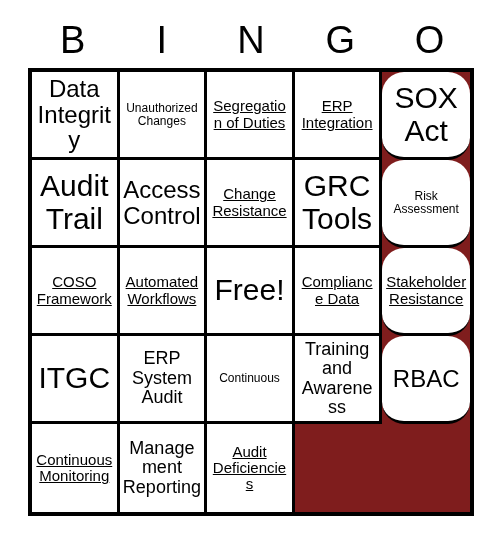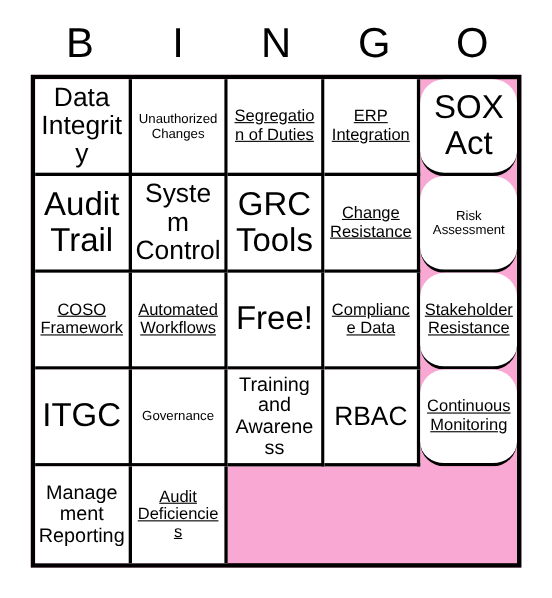--- a/index.html
+++ b/index.html
@@ -50,21 +50,21 @@
     position: absolute;
     left: 28px;
     top: 68px;
     width: 446px;
     height: 448px;
     box-sizing: border-box;
     border: 4px solid #000000;
     display: grid;
     grid-template-columns: repeat(5, 1fr);
     grid-template-rows: repeat(5, 1fr);
-    background: #f9a8d4;
+    background: #7f1d1d;
     gap: 0;
   }
   .bingo-cell {
     position: relative;
     background: #ffffff;
     box-sizing: border-box;
     border-right: 3px solid #000000;
     border-bottom: 3px solid #000000;
     display: flex;
     align-items: center;
@@ -117,27 +117,27 @@
       <div class="bingo-cell">
         <span class="cell-text fs-sm">ERP Integration</span>
       </div>
       <div class="bingo-cell">
         <span class="cell-text fs-xl">SOX Act</span>
       </div>
       <div class="bingo-cell">
         <span class="cell-text fs-xl">Audit Trail</span>
       </div>
       <div class="bingo-cell">
-        <span class="cell-text fs-lg">System Control</span>
+        <span class="cell-text fs-lg">Access Control</span>
+      </div>
+      <div class="bingo-cell">
+        <span class="cell-text fs-sm">Change Resistance</span>
       </div>
       <div class="bingo-cell">
         <span class="cell-text fs-xl">GRC Tools</span>
-      </div>
-      <div class="bingo-cell">
-        <span class="cell-text fs-sm">Change Resistance</span>
       </div>
       <div class="bingo-cell">
         <span class="cell-text fs-xs">Risk Assessment</span>
       </div>
       <div class="bingo-cell">
         <span class="cell-text fs-sm">COSO Framework</span>
       </div>
       <div class="bingo-cell">
         <span class="cell-text fs-sm">Automated Workflows</span>
       </div>
@@ -147,21 +147,24 @@
       <div class="bingo-cell">
         <span class="cell-text fs-sm">Compliance Data</span>
       </div>
       <div class="bingo-cell">
         <span class="cell-text fs-sm">Stakeholder Resistance</span>
       </div>
       <div class="bingo-cell">
         <span class="cell-text fs-xl">ITGC</span>
       </div>
       <div class="bingo-cell">
-        <span class="cell-text fs-xs">Governance</span>
+        <span class="cell-text fs-md">ERP System Audit</span>
+      </div>
+      <div class="bingo-cell">
+        <span class="cell-text fs-xs">Continuous</span>
       </div>
       <div class="bingo-cell">
         <span class="cell-text fs-md">Training and Awareness</span>
       </div>
       <div class="bingo-cell">
         <span class="cell-text fs-lg">RBAC</span>
       </div>
       <div class="bingo-cell">
         <span class="cell-text fs-sm">Continuous Monitoring</span>
       </div>

